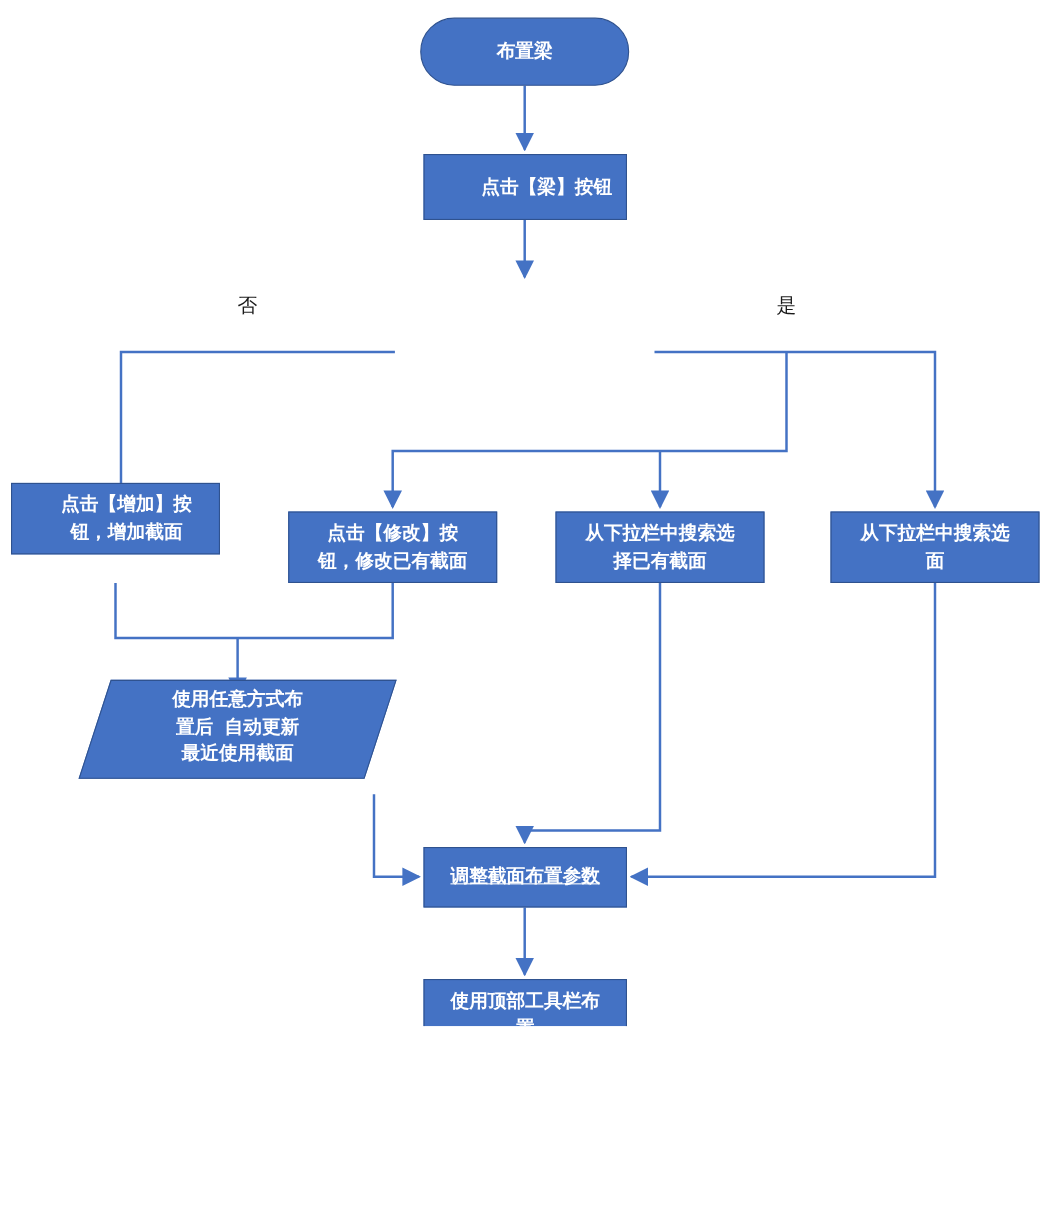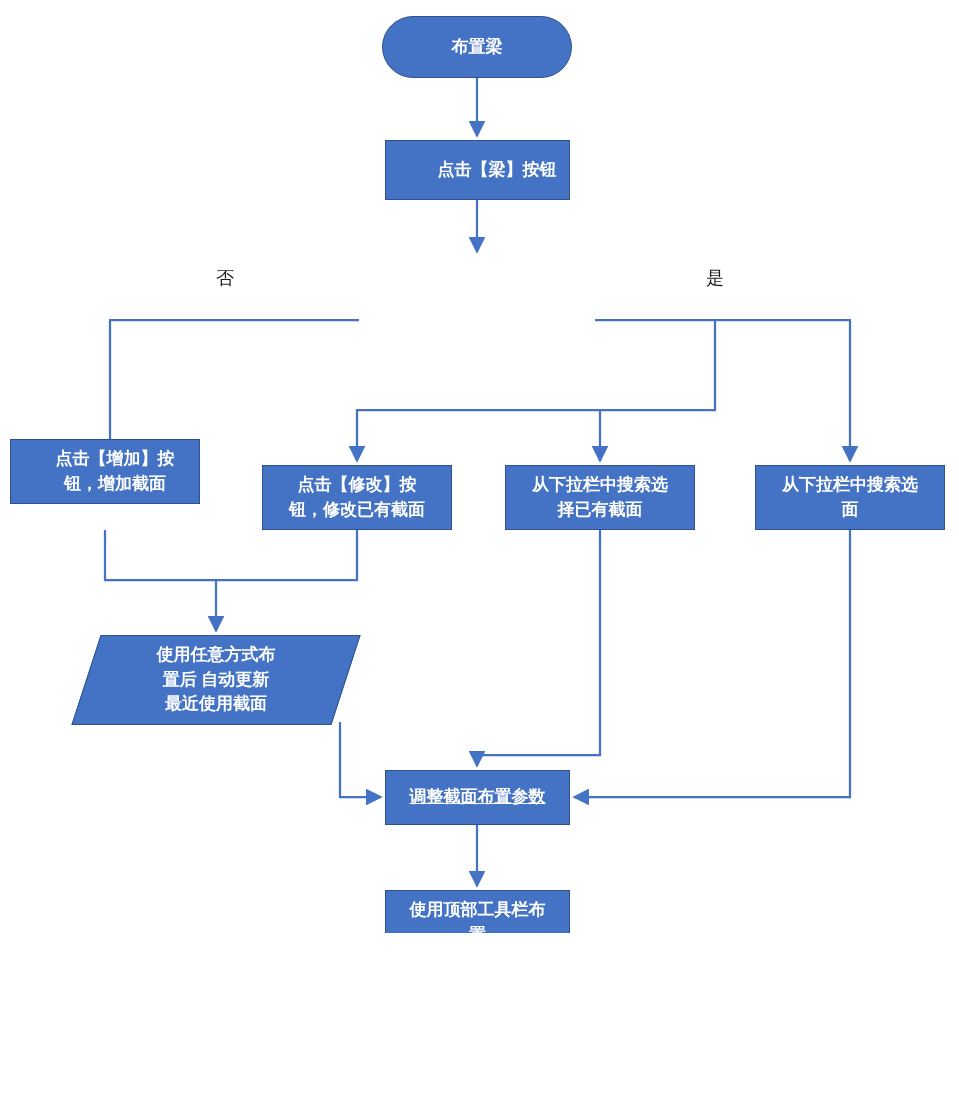--- a/index.html
+++ b/index.html
@@ -123,21 +123,21 @@
   <div class="node rect" style="left:505px; top:465px; width:190px; height:65px;">
     <div class="node-label">从下拉栏中搜索选
 择已有截面</div>
   </div>
 
   <div class="node rect" style="left:755px; top:465px; width:190px; height:65px;">
     <div class="node-label">从下拉栏中搜索选
 面</div>
   </div>
 
-  <div class="node para" style="left:86px; top:635px; width:260px; height:90px;">
+  <div class="node para" style="left:86px; top:618px; width:260px; height:90px;font-family:Liberation Mono, monospace;">
     <div class="shape-bg"></div>
     <div class="node-label">使用任意方式布
 置后 自动更新
 最近使用截面</div>
   </div>
 
   <div class="node rect" style="left:385px; top:770px; width:185px; height:55px;text-decoration:underline;">
     <div class="node-label">调整截面布置参数</div>
   </div>
 

